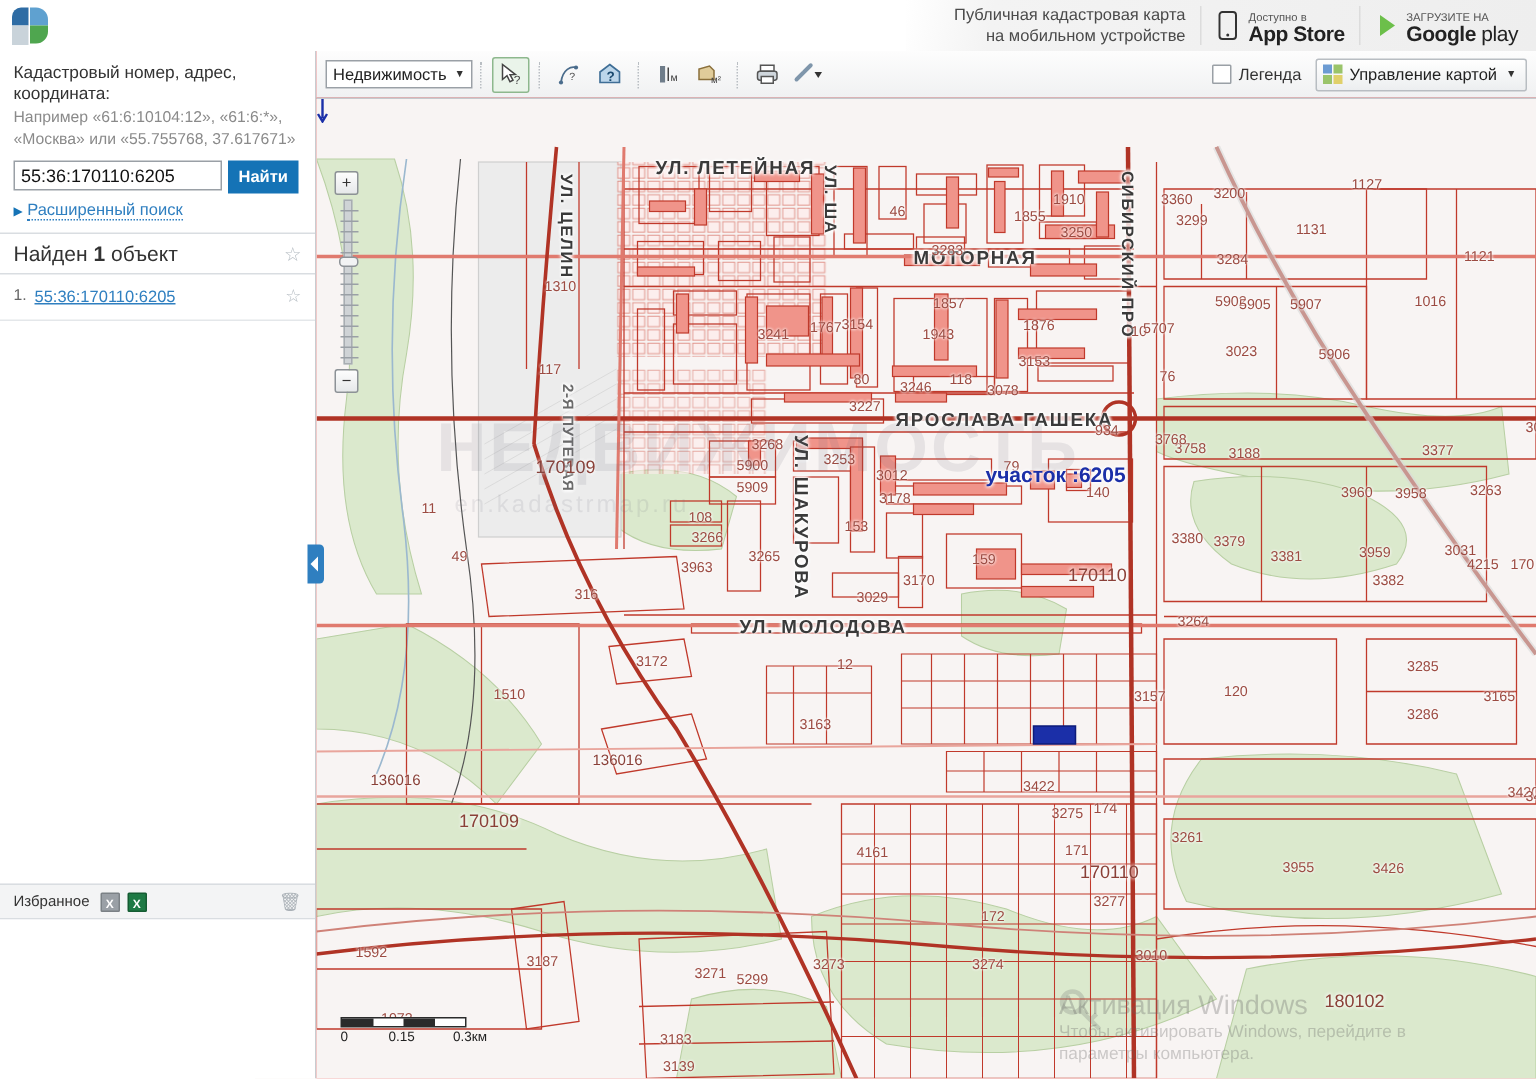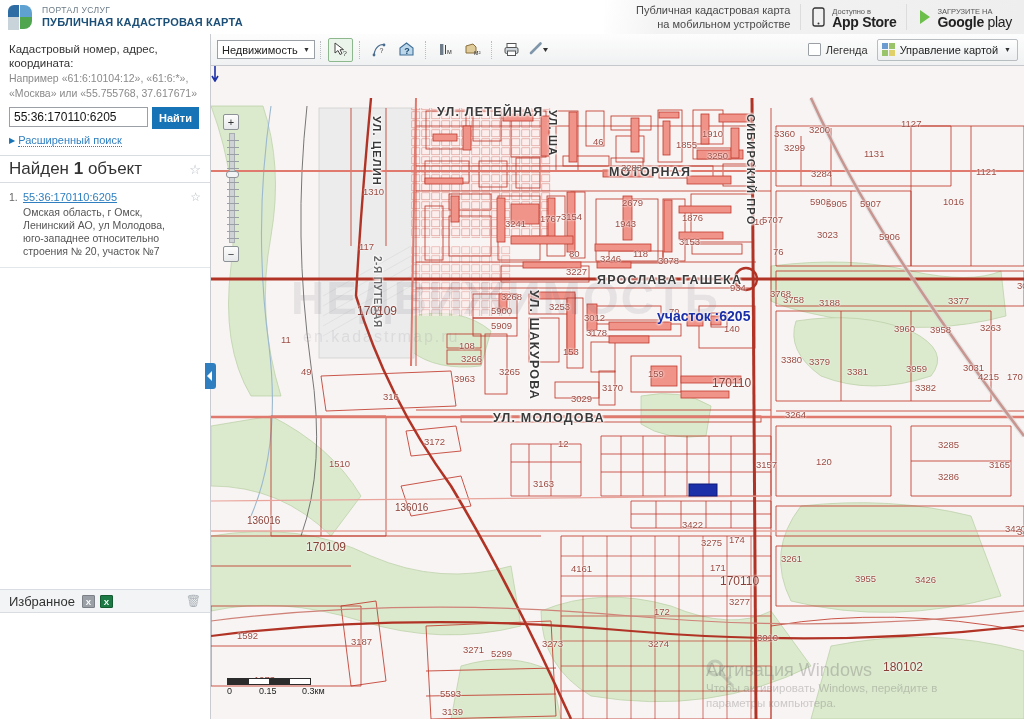--- a/index.html
+++ b/index.html
@@ -45,35 +45,35 @@
   .search-input{width:139px;height:20px;border:1px solid #9aa0a6;font-size:12px;
      padding:0 4px;box-sizing:border-box;outline:none;font-family:"Liberation Sans",sans-serif;color:#111;}
   .search-btn{width:47px;height:22px;margin-left:4px;background:#1573b6;color:#fff;border:none;
      font-size:11px;font-weight:bold;cursor:pointer;font-family:"Liberation Sans",sans-serif;}
   .adv-row{margin-top:5px;display:flex;align-items:center;}
   .adv-arrow{color:#1573b6;font-size:8px;margin-right:3px;}
   .adv-link{color:#2f7fc0;font-size:11px;text-decoration:none;border-bottom:1px dotted #2f7fc0;cursor:pointer;}
 
   .found-bar{height:26px;border-bottom:1px solid #d9dde1;display:flex;align-items:center;
      justify-content:space-between;padding:0 9px;background:#fff;}
-  .found-txt{font-size:17px;color:#333;}
+  .found-txt{font-size:14px;color:#333;}
   .found-txt b{font-weight:bold;}
   .star{color:#b5bcc2;font-size:13px;cursor:pointer;}
 
   .result{padding:7px 9px 9px 9px;display:flex;border-bottom:1px solid #e4e7ea;}
   .result-num{font-size:10.5px;color:#666;width:14px;flex:none;padding-top:1px;}
   .result-body{flex:1;}
   .result-link{color:#2f7fc0;font-size:11px;text-decoration:underline;cursor:pointer;display:inline-block;}
   .result-addr{font-size:10.5px;color:#555;line-height:13px;margin-top:2px;}
   .result-star{color:#b5bcc2;font-size:12px;margin-left:4px;cursor:pointer;}
 
   .fav-bar{position:absolute;left:0;bottom:106px;width:210px;height:24px;background:#f3f4f5;
      border-top:1px solid #d9dde1;border-bottom:1px solid #d9dde1;
      display:flex;align-items:center;padding:0 9px;box-sizing:border-box;}
-  .fav-label{font-size:13px;color:#333;margin-right:7px;}
+  .fav-label{font-size:10px;color:#333;margin-right:7px;}
   .xls{width:13px;height:13px;background:#1e7a45;border:1px solid #155c33;border-radius:1px;
      color:#fff;font-size:8px;font-weight:bold;line-height:13px;text-align:center;
      margin-right:5px;cursor:pointer;position:relative;box-sizing:border-box;}
   .xls.grey{background:#9aa0a6;border-color:#7b8186;}
   .trash{margin-left:auto;color:#a9b0b6;font-size:12px;cursor:pointer;}
   .sidebar-bottom{position:absolute;left:0;bottom:0;width:210px;height:106px;background:#fff;}
 
   
   .collapse{position:absolute;left:205px;top:363px;width:11px;height:26px;background:#2f7fc0;
      border-radius:0 3px 3px 0;cursor:pointer;z-index:40;}
@@ -158,24 +158,20 @@
 <div class="app">
 
   <div class="header">
     <div class="header-left">
       <div class="logo">
         <i class="l1"></i>
           <i class="l2"></i>
           <i class="l3"></i>
           <i class="l4"></i>
       </div>
-      <div>
-        <div class="hdr-t1">ПОРТАЛ УСЛУГ</div>
-        <div class="hdr-t2">ПУБЛИЧНАЯ КАДАСТРОВАЯ КАРТА</div>
-      </div>
     </div>
 
     <div class="header-right">
       <div class="hdr-slogan">
         <div>Публичная кадастровая карта</div>
         <div>на мобильном устройстве</div>
       </div>
       <div class="store">
         <svg class="store-ico" viewBox="0 0 17 20">
           <rect x="3" y="1" width="11" height="18" rx="2" fill="none" stroke="#333" stroke-width="1.3"></rect>
@@ -216,21 +212,20 @@
 
     <div class="found-bar">
       <span class="found-txt"><span>Найден </span><b>1</b><span> объект</span></span>
       <span class="star">☆</span>
     </div>
 
     <div class="result">
       <div class="result-num">1.</div>
       <div class="result-body">
         <a class="result-link">55:36:170110:6205</a>
-        <div class="result-addr">Омская область, г Омск, Ленинский АО, ул Молодова, юго-западнее относительно строения № 20, участок №7</div>
       </div>
       <span class="result-star">☆</span>
     </div>
 
     <div class="fav-bar">
       <span class="fav-label">Избранное</span>
       <span class="xls grey">X</span>
       <span class="xls">X</span>
       <span class="trash">🗑</span>
     </div>
@@ -557,21 +552,21 @@
           <div class="mlabel pnum" style="left: 653px; top: 82px;">1131</div>
           <div class="mlabel pnum" style="left: 410px; top: 96px;">3283</div>
           <div class="mlabel pnum" style="left: 491px; top: 62px;">1910</div>
           <div class="mlabel pnum" style="left: 465px; top: 73px;">1855</div>
           <div class="mlabel pnum" style="left: 382px; top: 70px;">46</div>
           <div class="mlabel pnum" style="left: 329px; top: 147px;">1767</div>
           <div class="mlabel pnum" style="left: 350px; top: 145px;">3154</div>
           <div class="mlabel pnum" style="left: 404px; top: 152px;">1943</div>
           <div class="mlabel pnum" style="left: 471px; top: 146px;">1876</div>
           <div class="mlabel pnum" style="left: 468px; top: 170px;">3153</div>
-          <div class="mlabel pnum" style="left: 411px; top: 131px;">2679</div>
+          <div class="mlabel pnum" style="left: 411px; top: 131px;">1857</div>
           <div class="mlabel pnum" style="left: 389px; top: 187px;">3246</div>
           <div class="mlabel pnum" style="left: 606px; top: 163px;">3023</div>
           <div class="mlabel pnum" style="left: 649px; top: 132px;">5907</div>
           <div class="mlabel pnum" style="left: 599px; top: 130px;">5902</div>
           <div class="mlabel pnum" style="left: 732px; top: 130px;">1016</div>
           <div class="mlabel pnum" style="left: 806px; top: 214px;">3024</div>
           <div class="mlabel pnum" style="left: 608px; top: 231px;">3188</div>
           <div class="mlabel pnum" style="left: 572px; top: 228px;">3758</div>
           <div class="mlabel pnum" style="left: 737px; top: 229px;">3377</div>
           <div class="mlabel pnum" style="left: 719px; top: 258px;">3958</div>
@@ -628,21 +623,21 @@
           <div class="mlabel pnum" style="left: 499px; top: 496px;">171</div>
           <div class="mlabel pnum" style="left: 443px; top: 540px;">172</div>
           <div class="mlabel pnum" style="left: 518px; top: 530px;">3277</div>
           <div class="mlabel pnum" style="left: 437px; top: 572px;">3274</div>
           <div class="mlabel pnum" style="left: 331px; top: 572px;">3273</div>
           <div class="mlabel pnum" style="left: 252px; top: 578px;">3271</div>
           <div class="mlabel pnum" style="left: 280px; top: 582px;">5299</div>
           <div class="mlabel pnum" style="left: 140px; top: 570px;">3187</div>
           <div class="mlabel pnum" style="left: 26px; top: 564px;">1592</div>
           <div class="mlabel pnum" style="left: 43px; top: 608px;">1973</div>
-          <div class="mlabel pnum" style="left: 229px; top: 622px;">5593</div>
+          <div class="mlabel pnum" style="left: 229px; top: 622px;">3183</div>
           <div class="mlabel pnum" style="left: 231px; top: 640px;">3139</div>
           <div class="mlabel pnum" style="left: 360px; top: 497px;">4161</div>
           <div class="mlabel pnum" style="left: 152px; top: 120px;">1310</div>
           <div class="mlabel pnum" style="left: 294px; top: 152px;">3241</div>
           <div class="mlabel pnum" style="left: 148px; top: 175px;">117</div>
           <div class="mlabel pnum" style="left: 358px; top: 182px;">80</div>
           <div class="mlabel pnum" style="left: 422px; top: 182px;">118</div>
           <div class="mlabel pnum" style="left: 562px; top: 180px;">76</div>
           <div class="mlabel pnum" style="left: 543px; top: 150px;">10</div>
           <div class="mlabel pnum" style="left: 551px; top: 148px;">5707</div>

